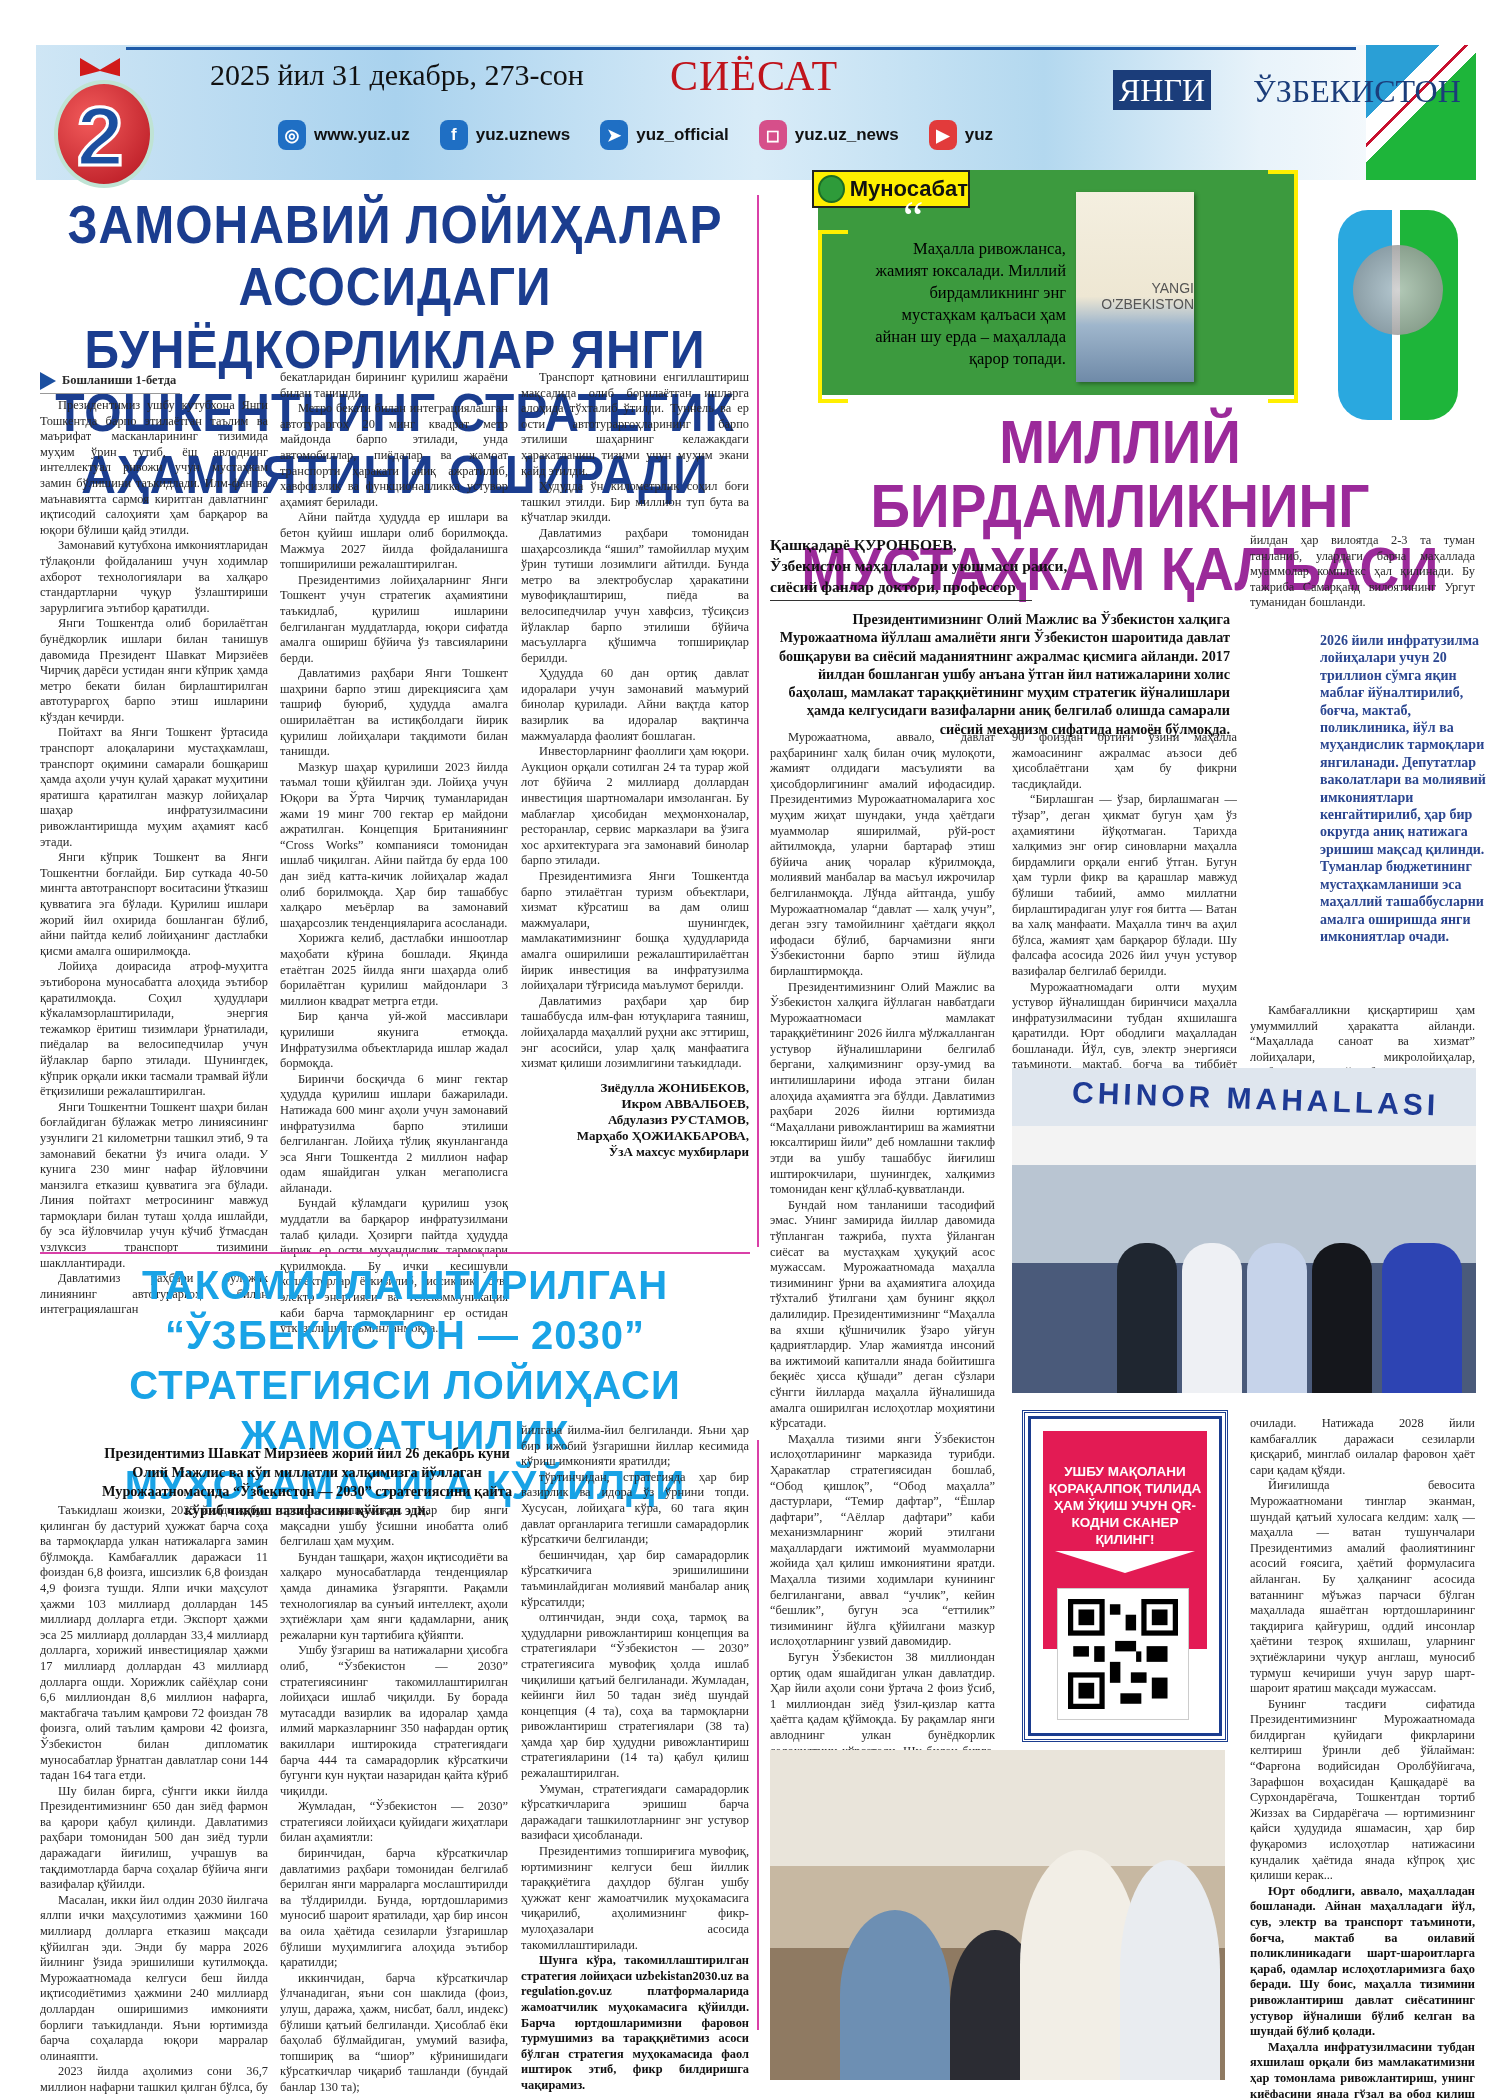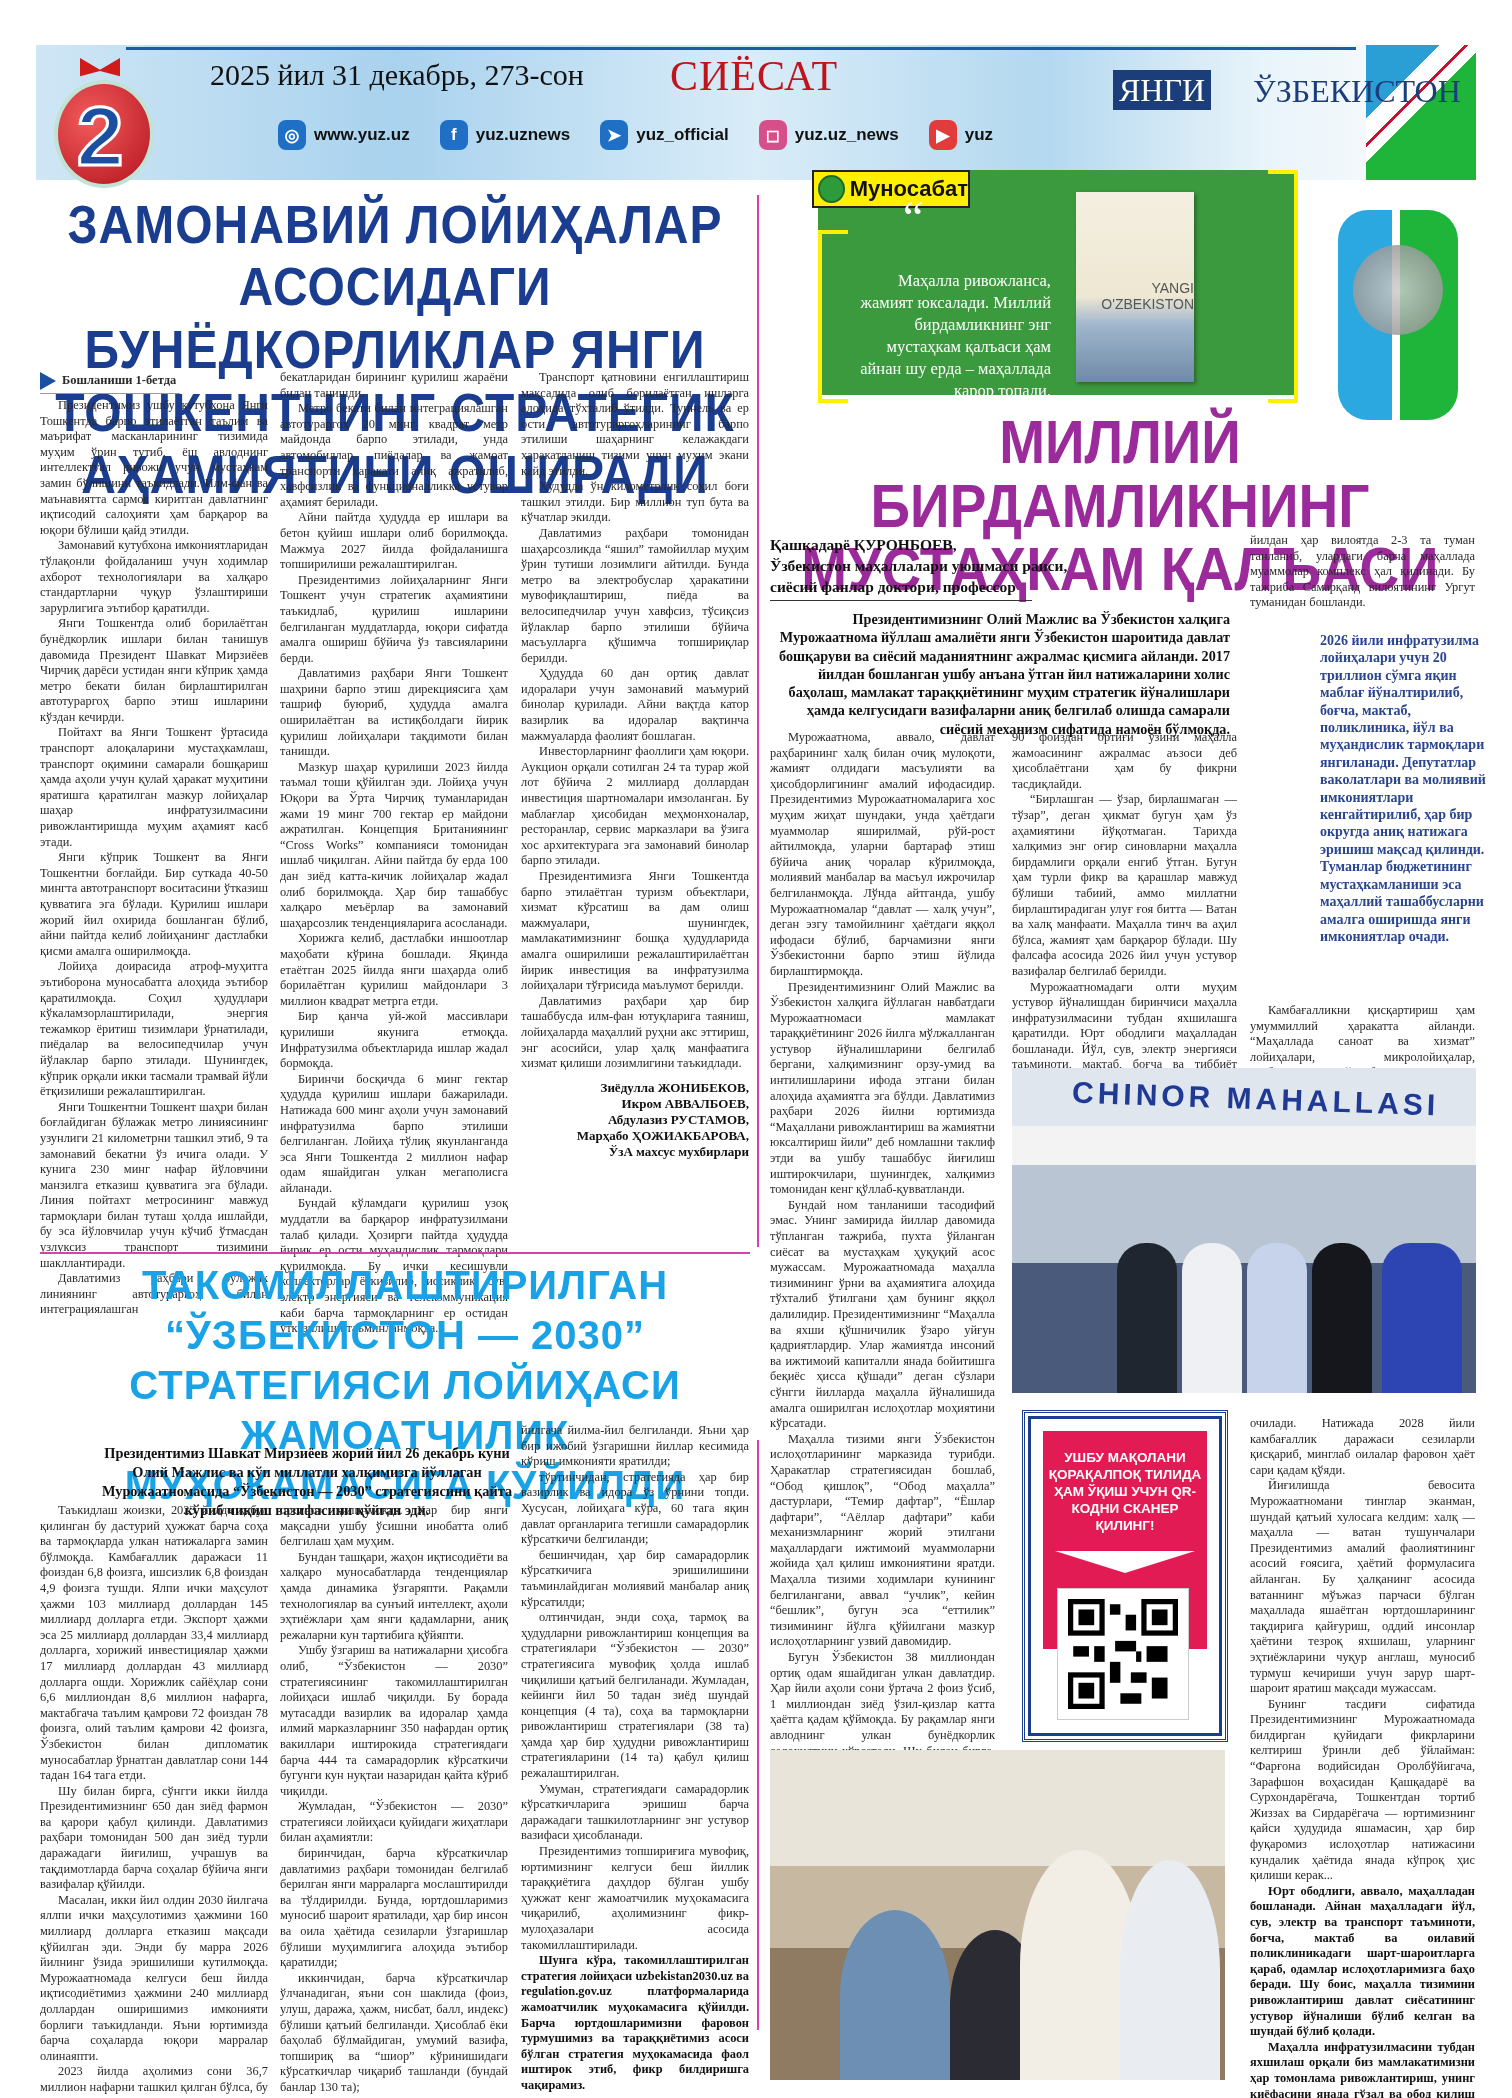--- a/index.html
+++ b/index.html
@@ -34,21 +34,21 @@
   .col p{margin:0;text-indent:18px;}
   .col p.b{font-weight:bold;color:#111;}
   .cont{display:flex;align-items:center;gap:6px;font-weight:bold;font-size:12.5px;border-bottom:1px solid #999;padding-bottom:3px;margin-bottom:4px;width:140px;}
   .cont .tri{width:0;height:0;border-left:16px solid #1b4fa0;border-top:9px solid transparent;border-bottom:9px solid transparent;}
   .sig{font-weight:bold;text-align:right;font-size:13px;line-height:16px;color:#111;}
   
   .muno{left:818px;top:170px;width:480px;height:225px;background:#3c9a3e;}
   .muno .tag{position:absolute;left:-6px;top:0;width:150px;height:34px;background:#ffef00;border:2px solid #222;display:flex;align-items:center;gap:5px;padding-left:4px;}
   .muno .tag .leaf{width:24px;height:24px;border-radius:50%;background:#2e9b3a;border:2px solid #1c6d24;}
   .muno .tag span{font:bold 22px "Liberation Sans",sans-serif;color:#111;}
-  .muno .quote{position:absolute;left:33px;top:40px;width:200px;text-align:right;color:#ffffff;font-size:16.5px;line-height:22px;margin-top:32px;}
+  .muno .quote{position:absolute;left:48px;top:40px;width:200px;text-align:right;color:#000000;font-size:16.5px;line-height:22px;}
   .muno .qm{position:absolute;left:85px;top:28px;font-size:46px;color:#fff;line-height:40px;}
   .muno .ybr{position:absolute;border:4px solid #ffef00;}
   .book{position:absolute;left:258px;top:22px;width:118px;height:190px;background:linear-gradient(#f4efe0,#eee7d3 55%,#9fb6cc 70%,#6f8aa8);box-shadow:2px 2px 4px rgba(0,0,0,.35);}
   .book .t{position:absolute;left:0;width:100%;top:88px;text-align:right;font:14px "Liberation Sans",sans-serif;color:#555;line-height:16px;}
   .emblem{left:1318px;top:170px;width:160px;height:250px;}
   .emblem .rib{position:absolute;left:20px;top:40px;width:120px;height:210px;border-radius:30px;background:linear-gradient(90deg,#2aa8df 0 45%,#fff 45% 52%,#1eb53a 52% 100%);}
   .emblem .wing{position:absolute;left:35px;top:75px;width:90px;height:90px;border-radius:50%;background:radial-gradient(circle,#ccc,#888);opacity:.85;}
   
   .byline{left:770px;top:534px;font-weight:bold;font-size:15.5px;line-height:21px;color:#111;}
   .byrule{left:770px;top:600px;width:262px;height:1px;background:#333;}
@@ -56,21 +56,21 @@
   .pull{left:1320px;top:632px;width:170px;font-weight:bold;font-size:14px;line-height:17.4px;color:#2b4690;}
   
   .photo1{left:1012px;top:1068px;width:464px;height:325px;background:linear-gradient(#dfe6ee 0 18%,#f3f3f3 18% 30%,#b9c5d2 30% 60%,#4a5a7a 60% 100%);overflow:hidden;}
   .photo1 .sign{position:absolute;left:60px;top:14px;font:bold 30px "Liberation Sans",sans-serif;color:#1e3a94;letter-spacing:4px;transform:rotate(2deg);}
   .photo1 .ppl{position:absolute;bottom:0;height:150px;width:60px;border-radius:28px 28px 0 0;}
   .photo2{left:770px;top:1750px;width:455px;height:330px;background:linear-gradient(#e9e4da 0 35%,#c7b8a2 35% 60%,#8f7a62 60% 100%);overflow:hidden;}
   .photo2 .ppl{position:absolute;bottom:0;border-radius:50% 50% 0 0;}
   
   .qrbox{left:1022px;top:1410px;width:200px;height:326px;border:3px double #1b3d8f;outline:3px solid #1b3d8f;outline-offset:-9px;background:#fff;}
   .qrbox .red{position:absolute;left:18px;top:18px;width:164px;height:218px;background:#e31b54;}
-  .qrbox .red div{color:#fff;text-align:center;font:bold 13.5px/17px "Liberation Sans",sans-serif;padding-top:18px;}
+  .qrbox .red div{color:#fff;text-align:center;font:bold 13.5px/17px "Liberation Sans",sans-serif;padding-top:32px;}
   .qrbox .arrow{position:absolute;left:30px;top:138px;width:0;height:0;border-left:70px solid transparent;border-right:70px solid transparent;border-top:22px solid #fff;}
   .qrbox .qr{position:absolute;left:32px;top:175px;width:130px;height:130px;background:#fff;border:1px solid #ccc;}
   .qrbox .qr svg{width:110px;height:110px;margin:10px;}
   .summary{left:92px;top:1420px;width:430px;text-align:center;font-weight:bold;font-size:14.3px;line-height:19px;color:#111;margin-top:24px;}
 </style>
 </head>
 <body>
 
 <div class="abs banner">
   <div class="topline"></div>

